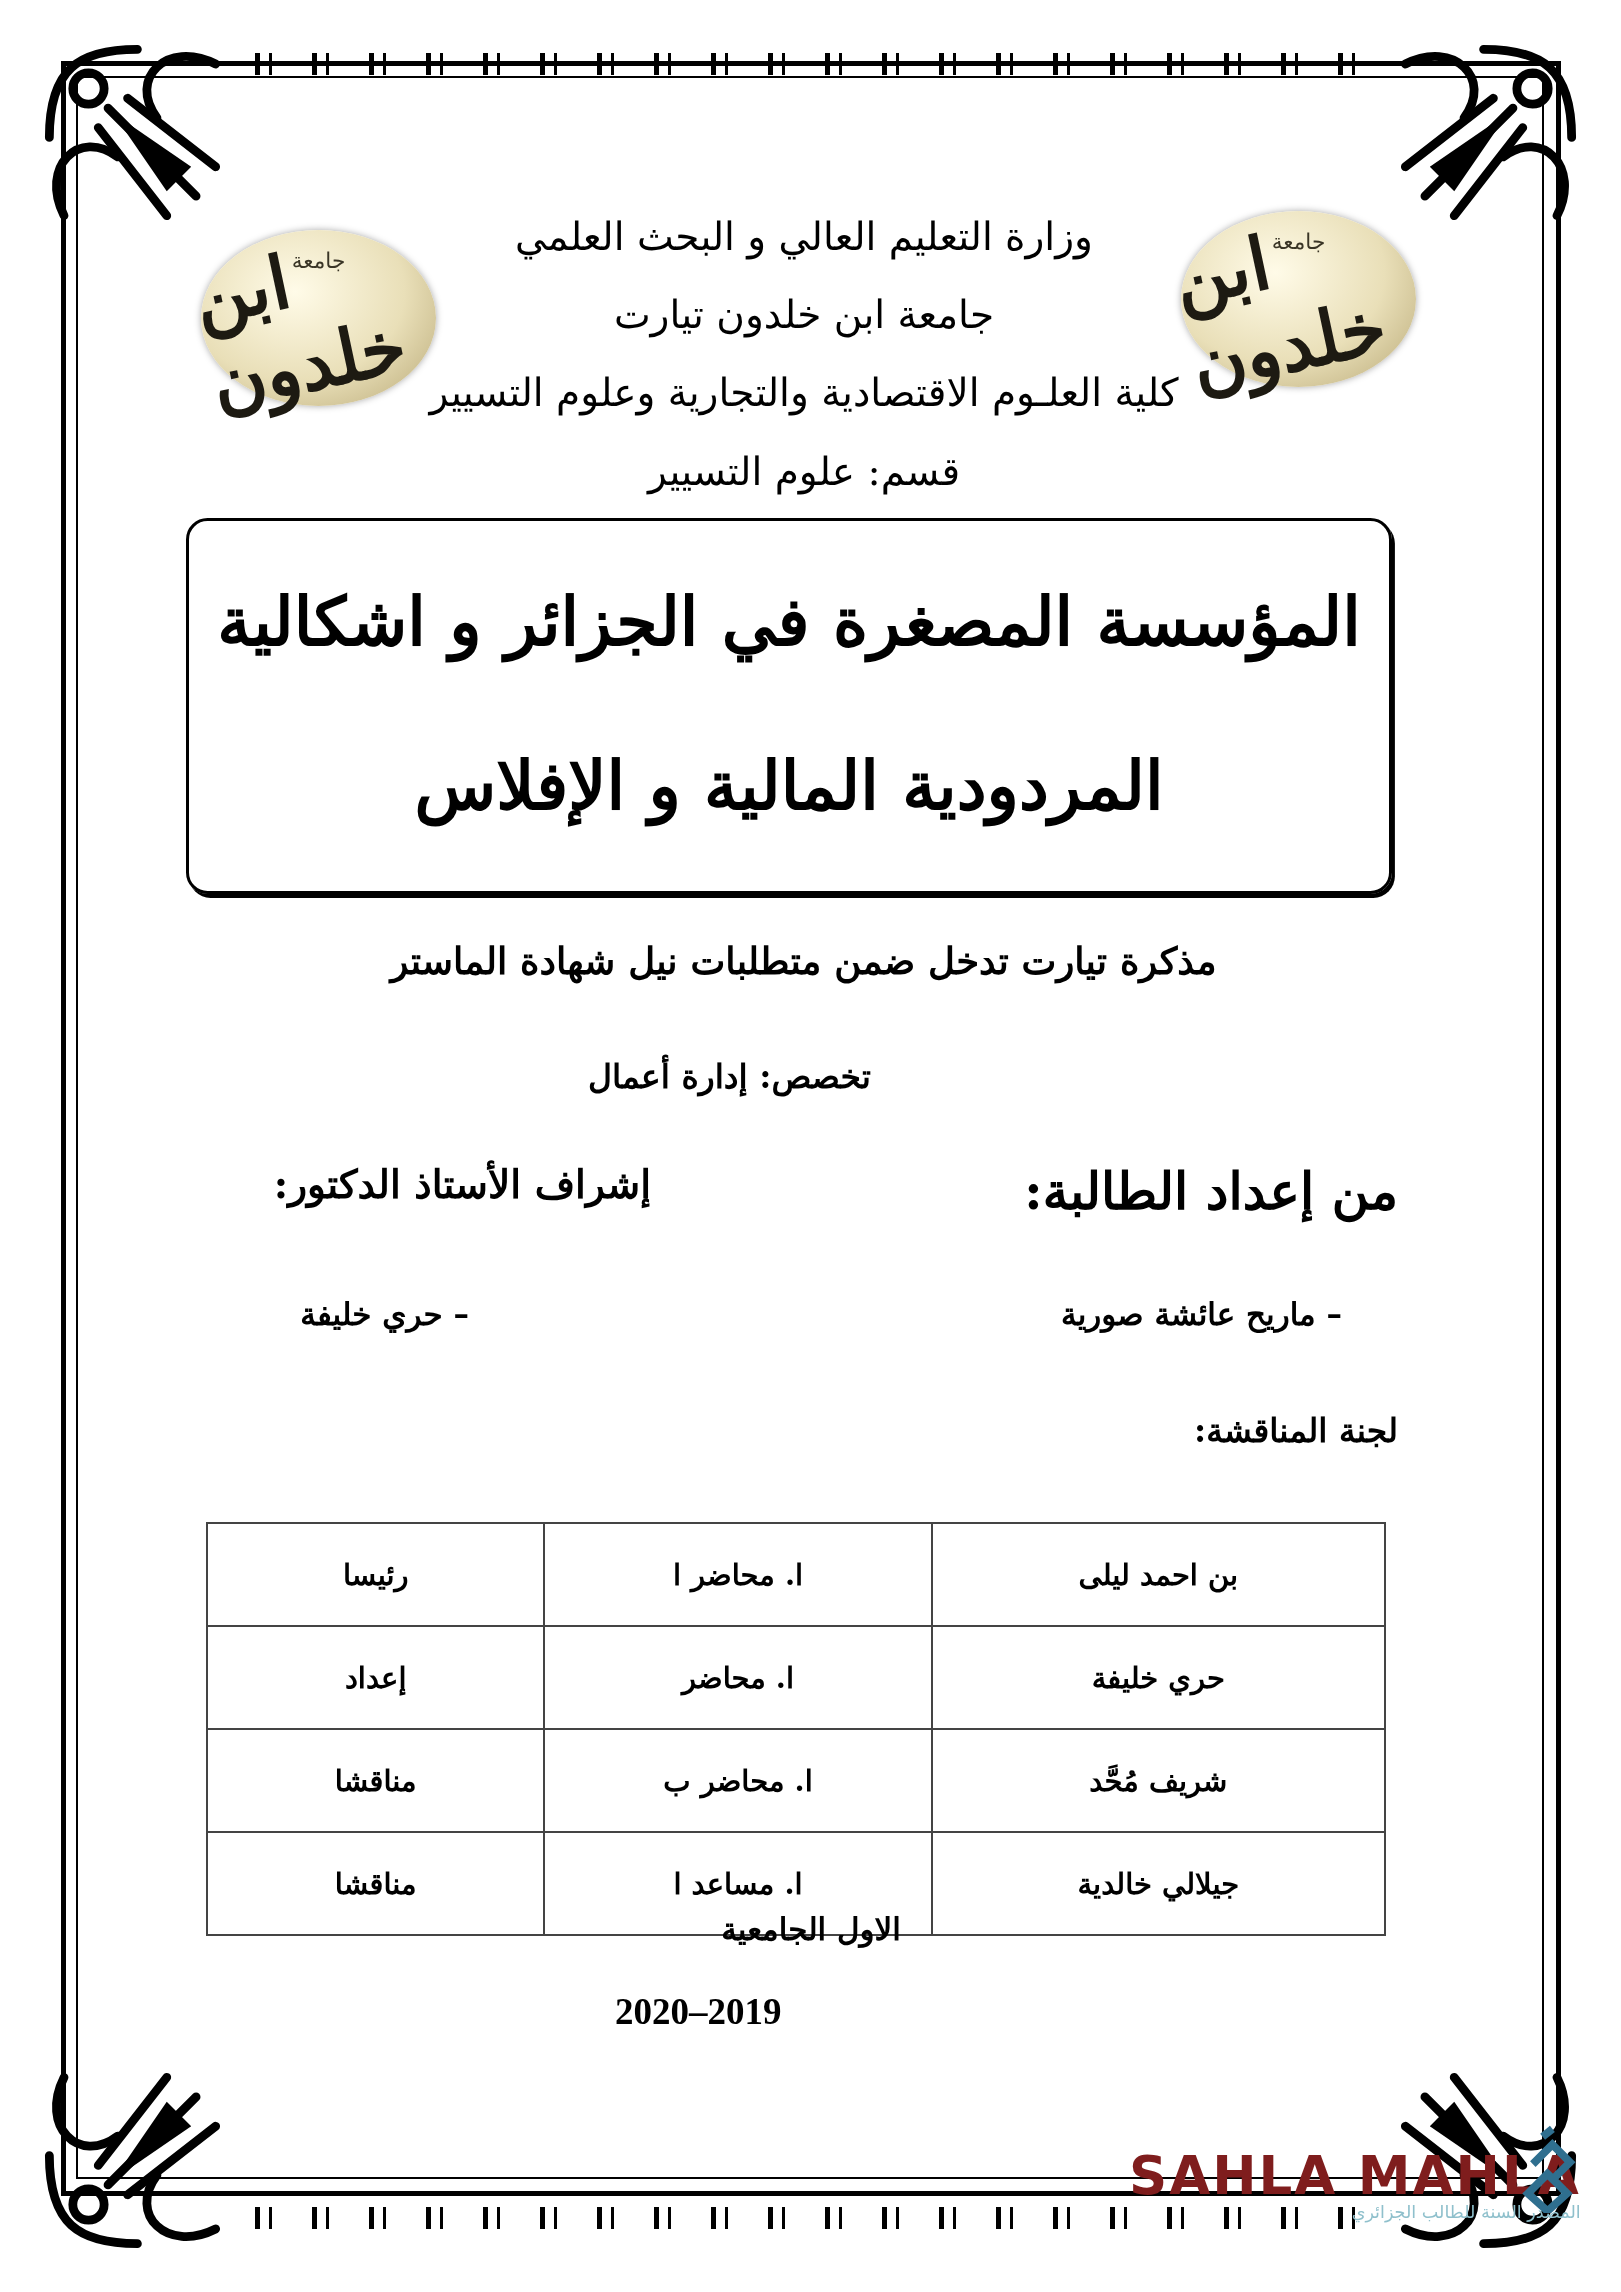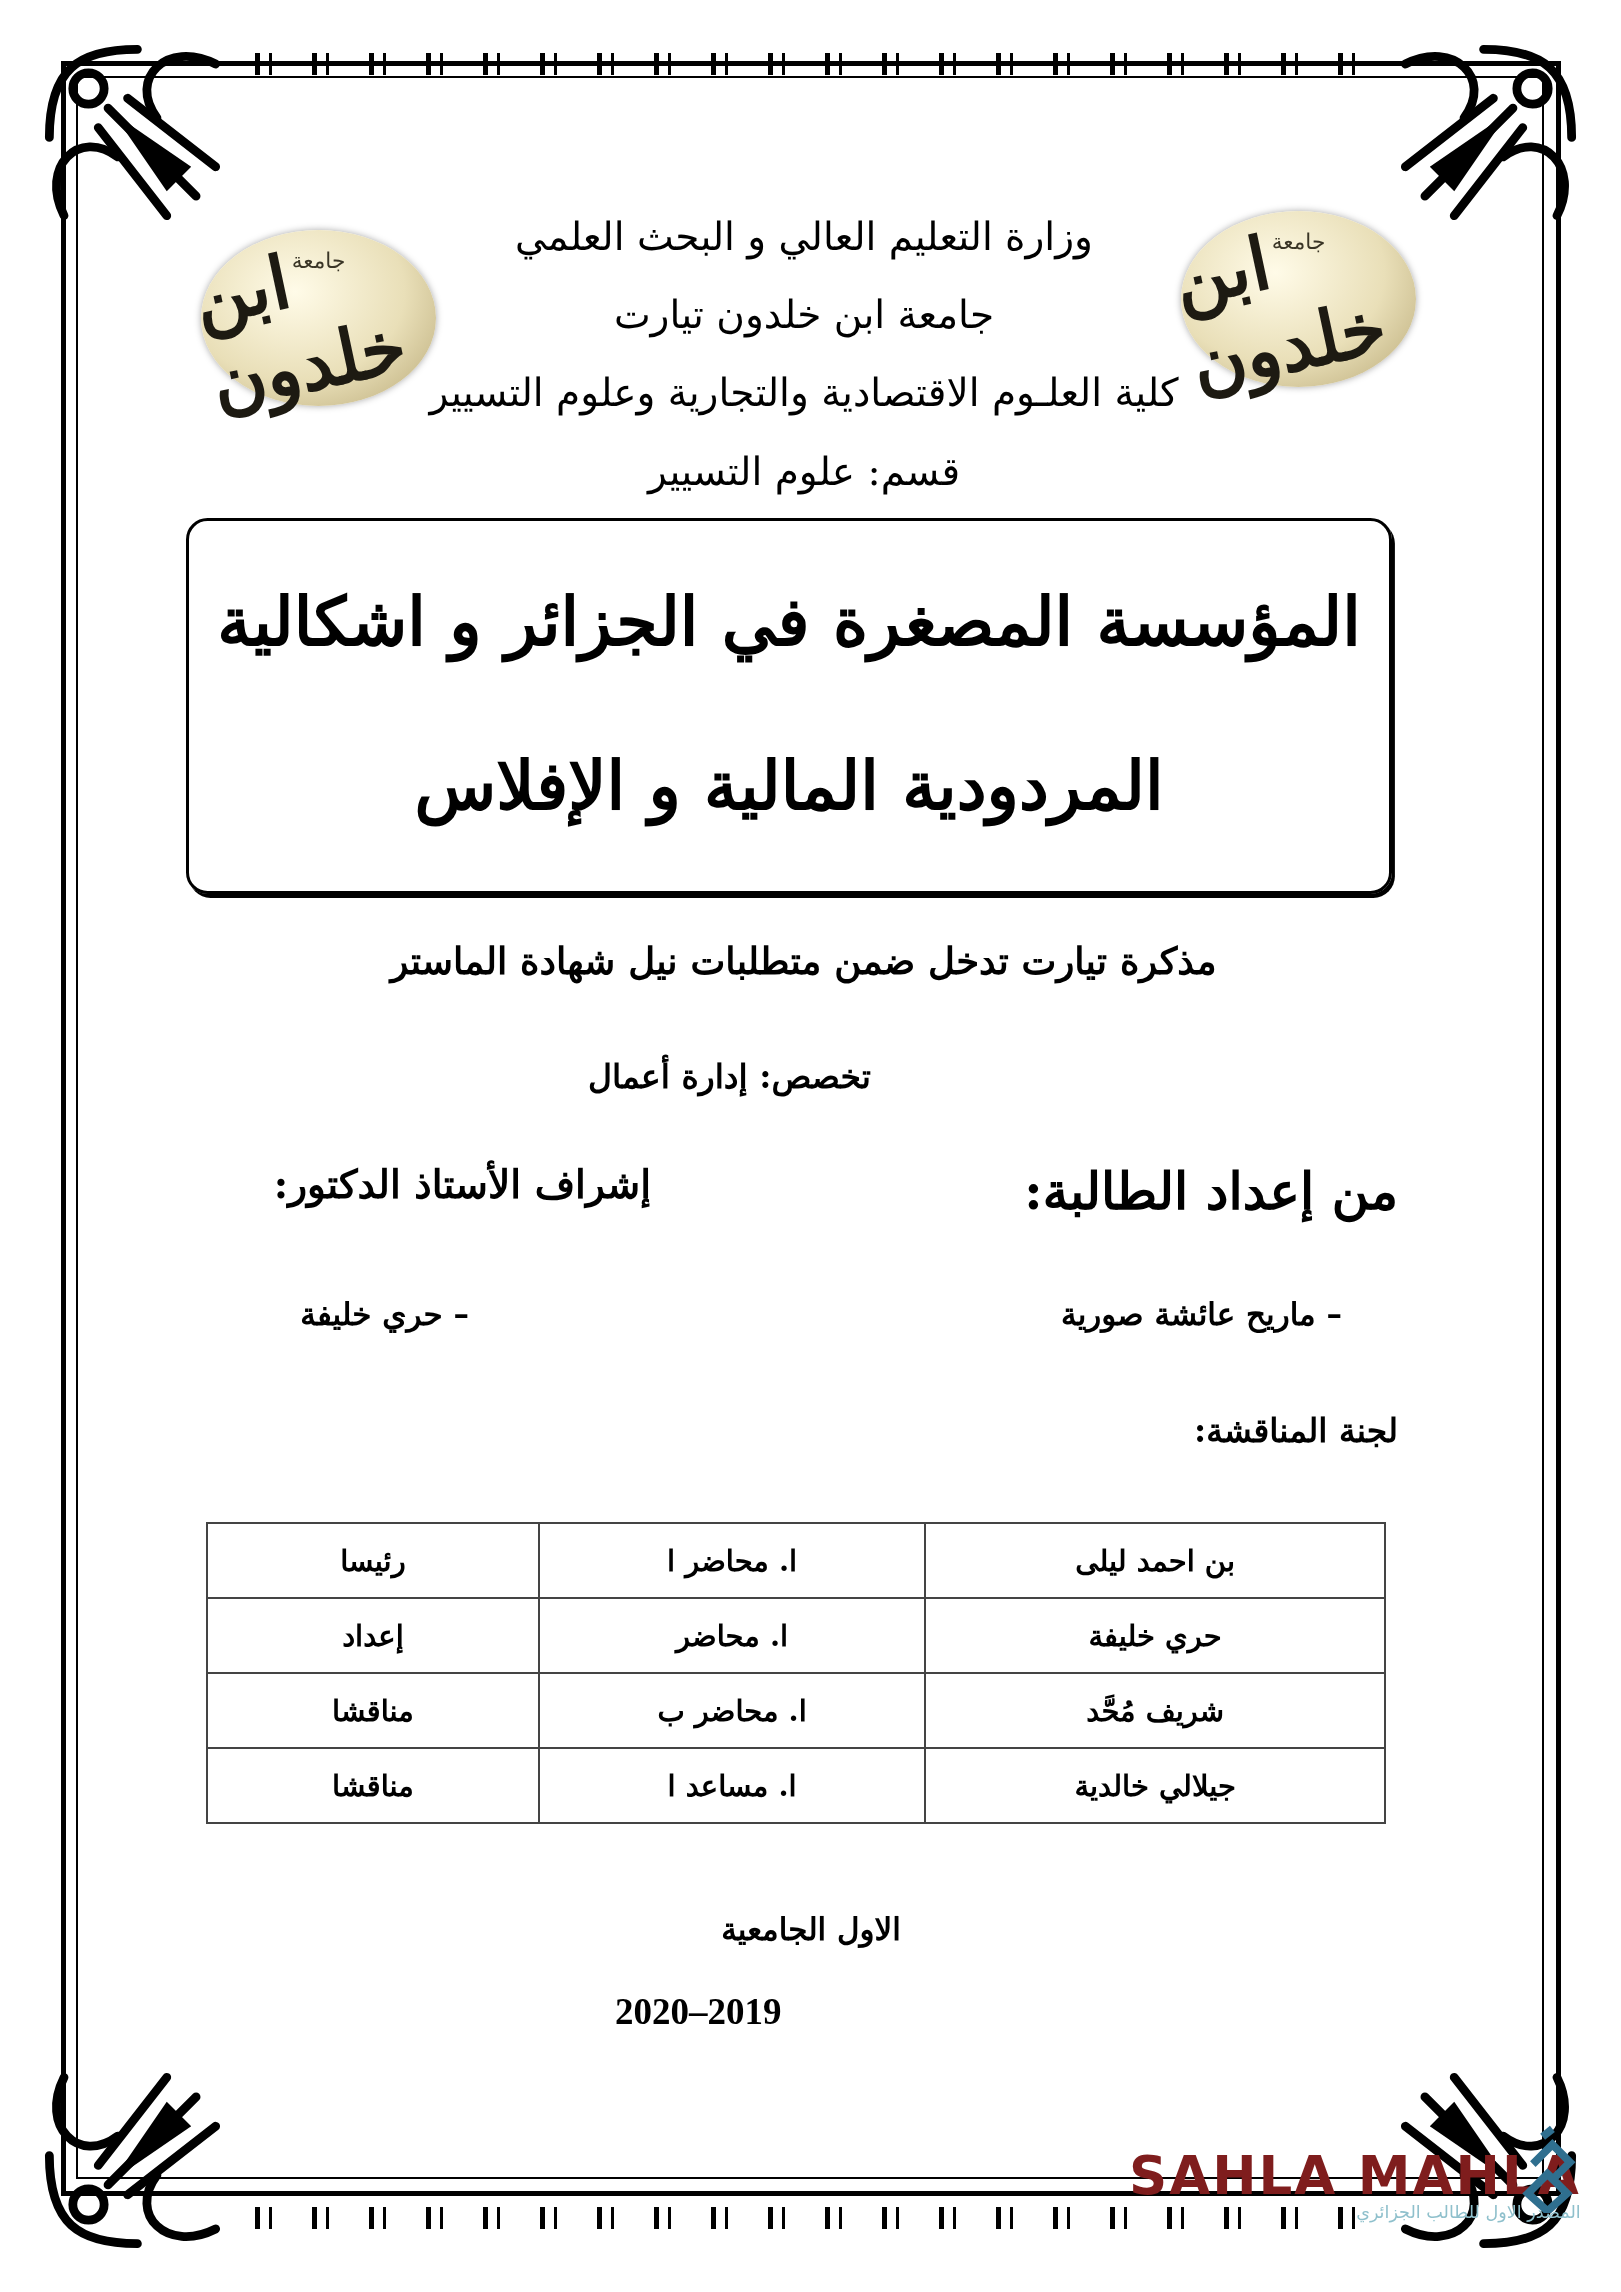--- a/index.html
+++ b/index.html
@@ -28,21 +28,21 @@
   .logo-ring { position:absolute; font-size:21.6px; top:17.6px; width:100%; text-align:center; color:#3a3526; }
   .header-lines { position:absolute; left:412px; width:784px; text-align:center; direction:rtl; }
   .hl { position:absolute; width:100%; font-size:39px; }
   .title-box { position:absolute; left:186px; top:518px; width:1206px; height:376px;
      border:3.9px solid #000; border-radius:21.6px; box-sizing:border-box; box-shadow:2.9px 3.9px 0 #000; }
   .title-line { position:absolute; width:100%; text-align:center; direction:rtl;
      font-size:67px; font-weight:bold; }
   .line { position:absolute; direction:rtl; font-weight:bold; }
   table.committee { position:absolute; left:206px; top:1522px; width:1180px; border-collapse:collapse;
      direction:rtl; font-size:29px; font-weight:bold; }
-  table.committee td { border:2px solid #444; height:73px; text-align:center; padding:0; }
+  table.committee td { border:2px solid #444; height:73px; text-align:center; padding:14px; }
   .col-name { width:461px; } .col-rank { width:387px; } .col-role { width:332px; }
   .watermark { position:absolute; left:1129px; top:2145px; }
   .wm-text { font-family:"DejaVu Sans", sans-serif; font-size:53px; font-weight:bold; color:#7f1d1d; letter-spacing:2px; }
   .wm-sub { font-family:"DejaVu Sans", sans-serif; font-size:17.6px; color:#8fc0cc; direction:rtl; margin-top:-3.9px; }
   .wm-logo { position:absolute; left:384px; top:-19.6px; width:69px; height:88px; }
 </style>
 </head>
 <body>
 
 <div class="frame"></div>
@@ -161,21 +161,21 @@
     <td class="col-role">مناقشا</td>
   </tr>
 </tbody>
   </table>
 
 <div class="line" style="left:615px; width:392px; top:1911px; text-align:center; font-size:31px;">الاول الجامعية</div>
 <div class="line" style="left:615px; width:392px; top:1990px; text-align:left; font-size:37px; direction:ltr; font-family:'Liberation Serif', serif;">2020–2019</div>
 
 <div class="watermark">
   <div class="wm-text">SAHLA MAHLA</div>
-  <div class="wm-sub">المصدر الاول للطالب الجزائري</div>
+  <div class="wm-sub">المصدر السنة للطالب الجزائري</div>
   <svg class="wm-logo" viewBox="0 0 70 90">
     <g fill="none" stroke="#2f6f8f" stroke-width="8">
       <path d="M15 70 L35 50 L55 70 L35 88 Z"></path>
         <path d="M20 40 L40 20 L58 38 L40 56"></path>
       <path d="M30 12 L40 4"></path>
     </g>
   </svg>
 </div>
 
 

